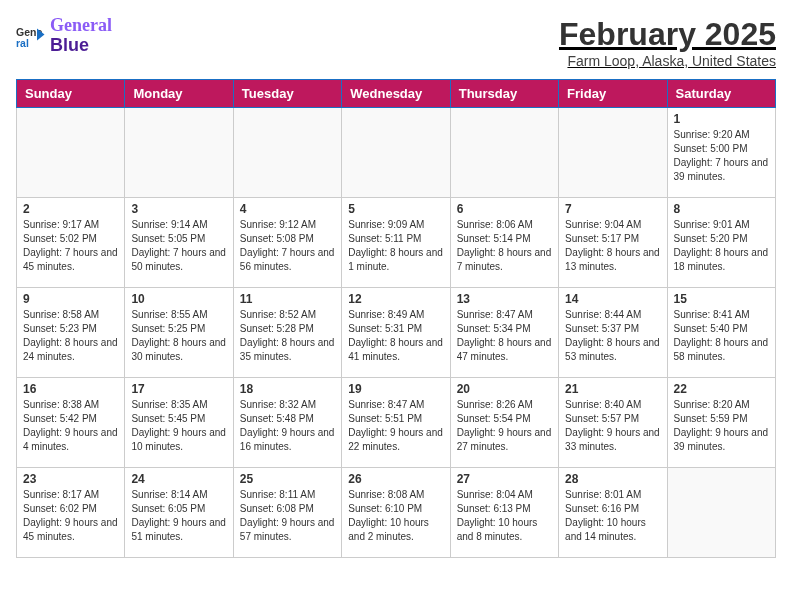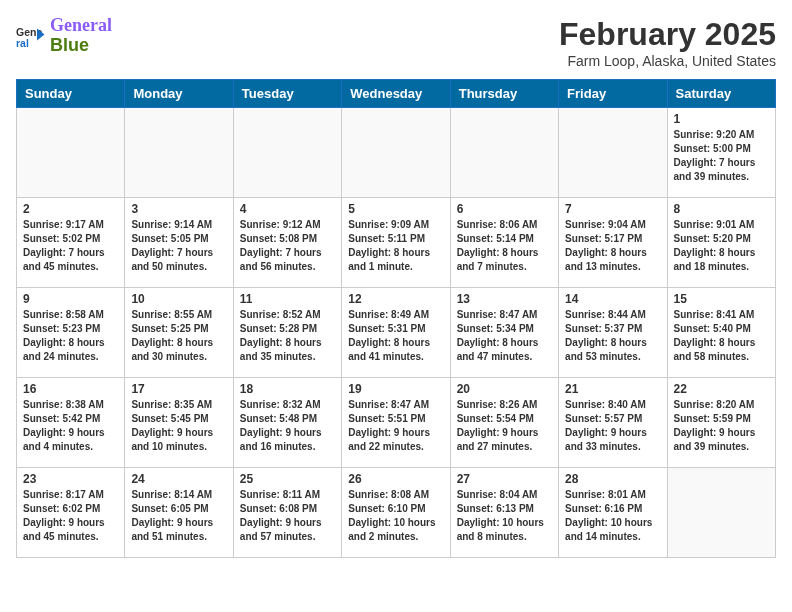--- a/index.html
+++ b/index.html
@@ -23,47 +23,48 @@
     .logo-text {
       font-size: 18px;
       font-weight: bold;
       line-height: 1.1;
     }
     .logo-text .general {
       color: #8b5cf6;
       font-family: Liberation Serif, serif;
     }
     .logo-text .blue {
-      color: #4d7c0f;
+      color: #4c1d95;
       text-align: right;
     }
     .logo-icon {
       width: 30px;
       height: 30px;
       margin-right: 4px;
     }
     .title-area {
       text-align: right;
+      text-decoration: underline;
     }
     .month-title {
       font-size: 32px;
       font-weight: bold;
       color: #333;
     }
     .subtitle {
       font-size: 14px;
       color: #404040;
     }
     .calendar {
       width: 100%;
       border-collapse: collapse;
       border: 1px solid #ccc;
     }
     .calendar th {
-      background-color: #0369a1;
+      background-color: #be185d;
       color: #fff;
       text-align: left;
       padding: 6px 8px;
       font-size: 13px;
       border: 1px solid #1a6fc4;
     }
     .calendar td {
       vertical-align: top;
       padding: 4px 6px;
       border: 1px solid #ccc;
@@ -79,21 +80,20 @@
     }
     .day-number {
       font-weight: bold;
       font-size: 12px;
       margin-bottom: 2px;
     }
     .day-info {
       font-size: 10px;
       line-height: 1.4;
       color: #333;
-      font-weight: bold;
     }
   </style>
 </head>
 <body>
 
 <div class="header-section">
   <div class="logo">
     <svg class="logo-icon" viewBox="0 0 40 40">
       <text x="0" y="20" font-size="14" font-weight="bold" fill="#333">Gene</text>
       <text x="0" y="34" font-size="14" font-weight="bold" fill="#1a6fc4">ral</text>

